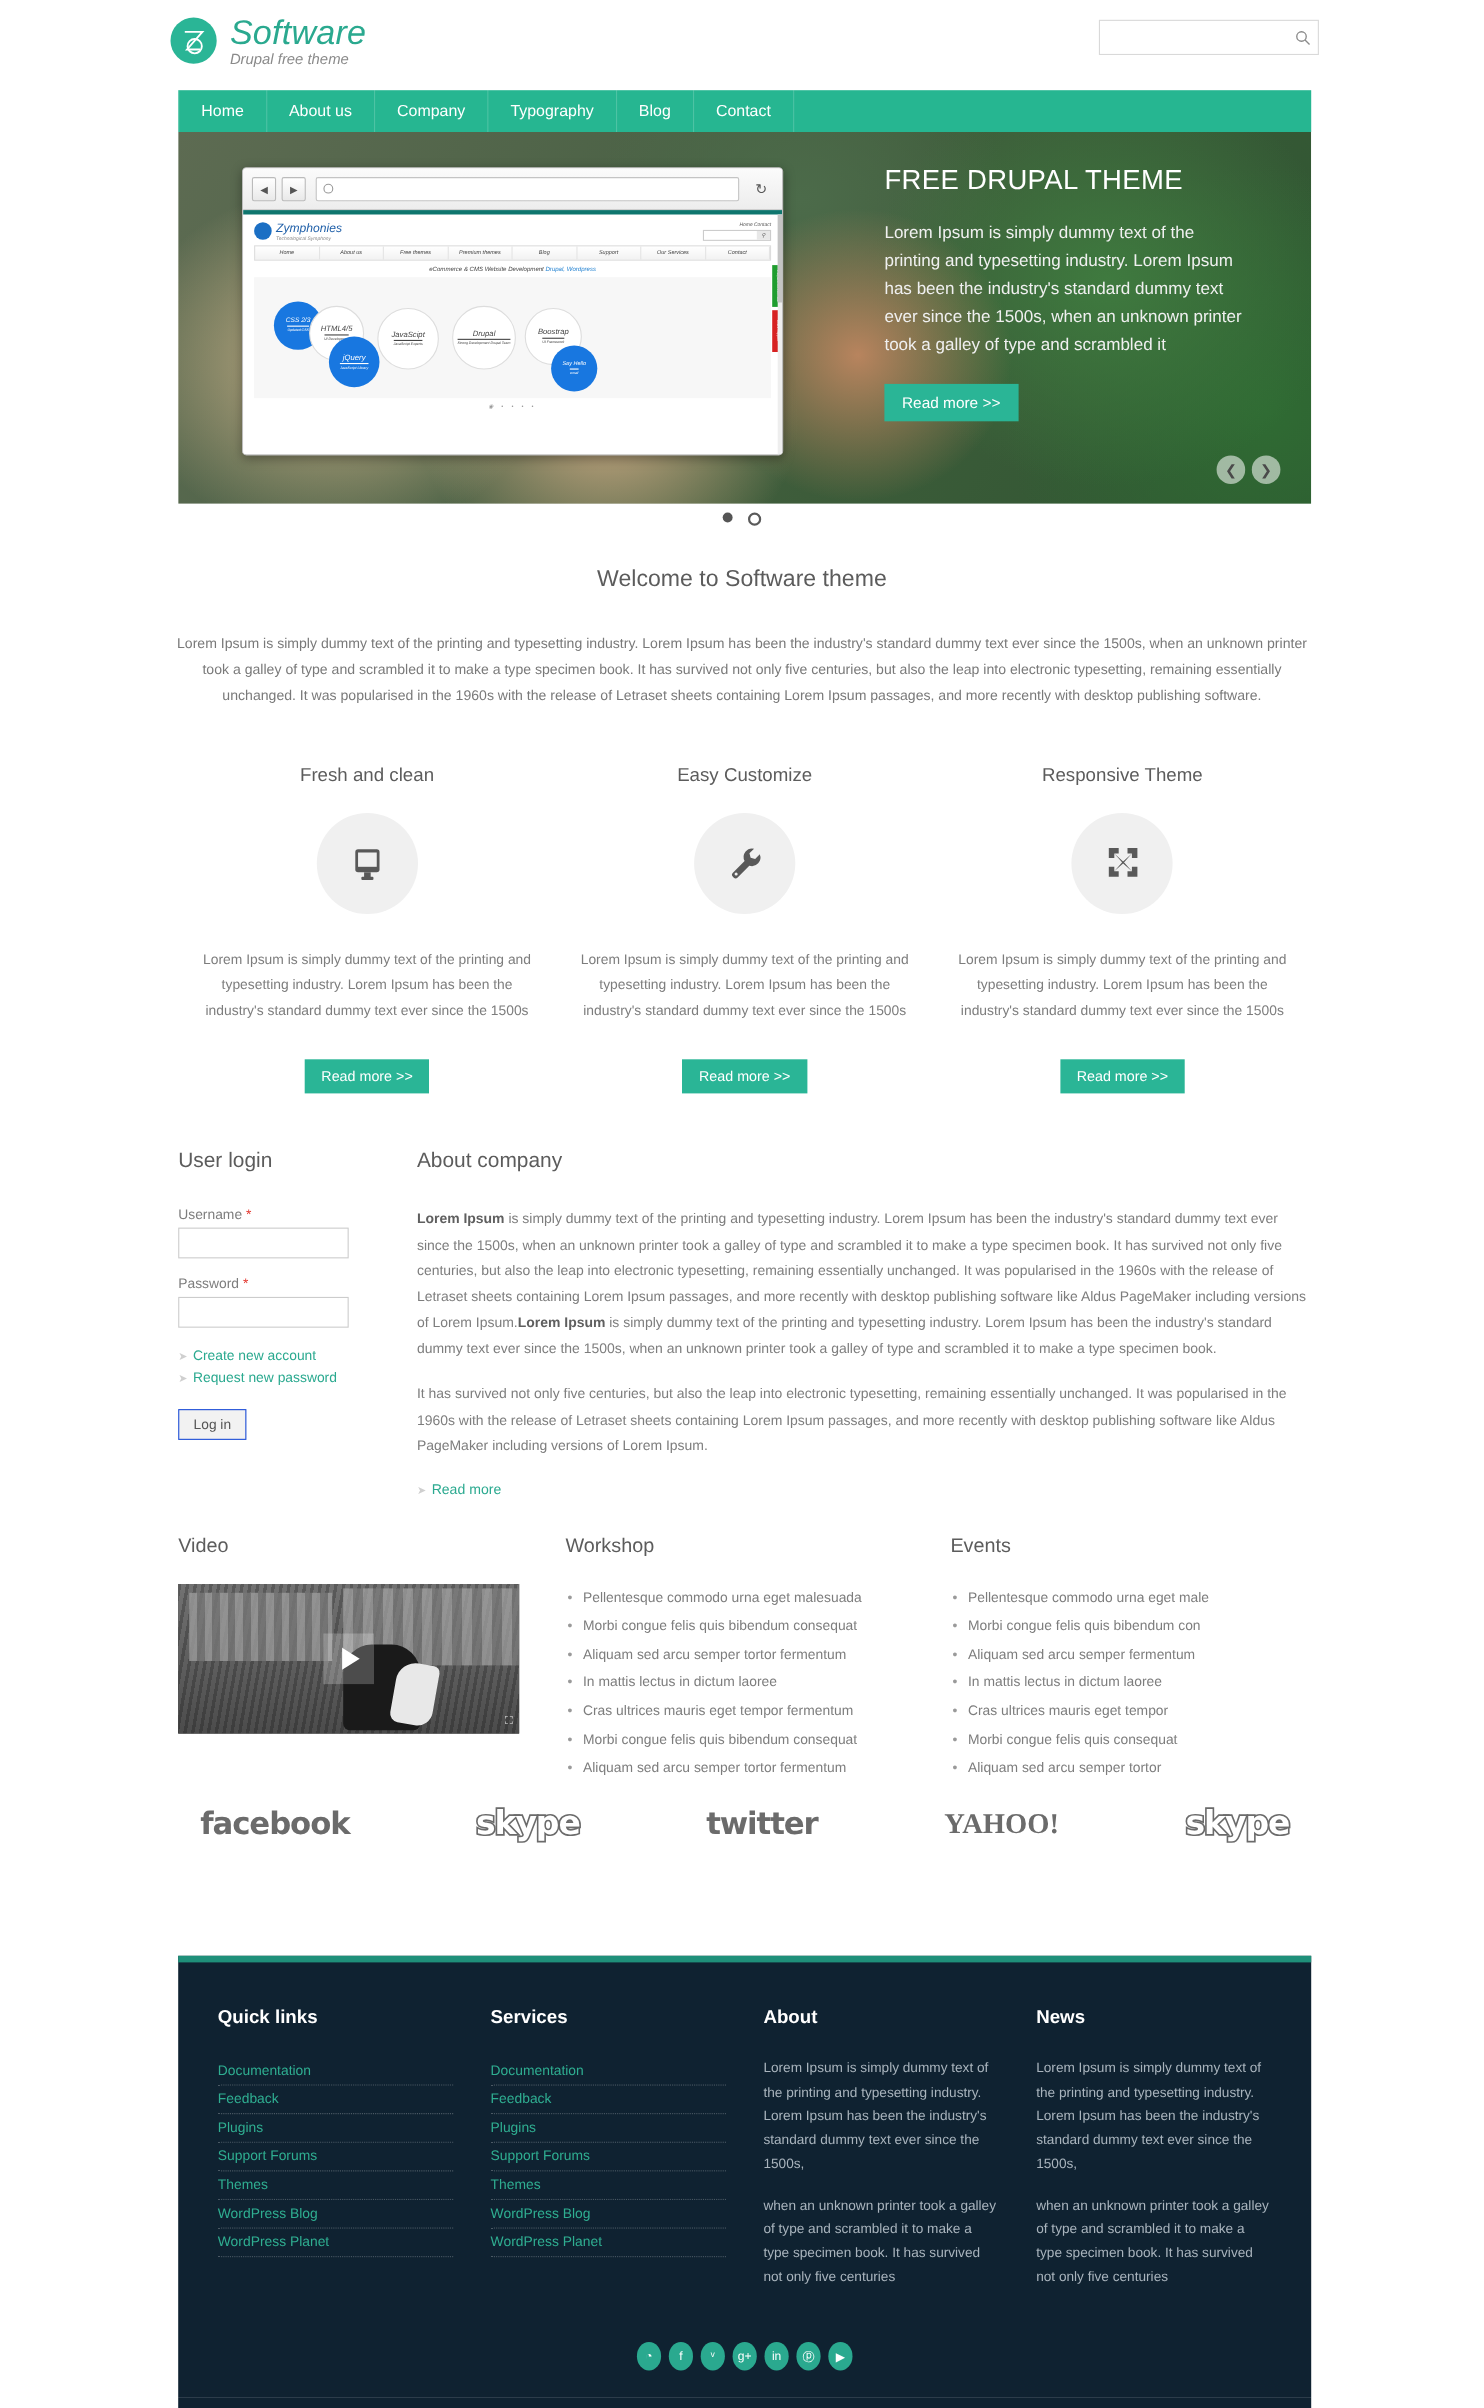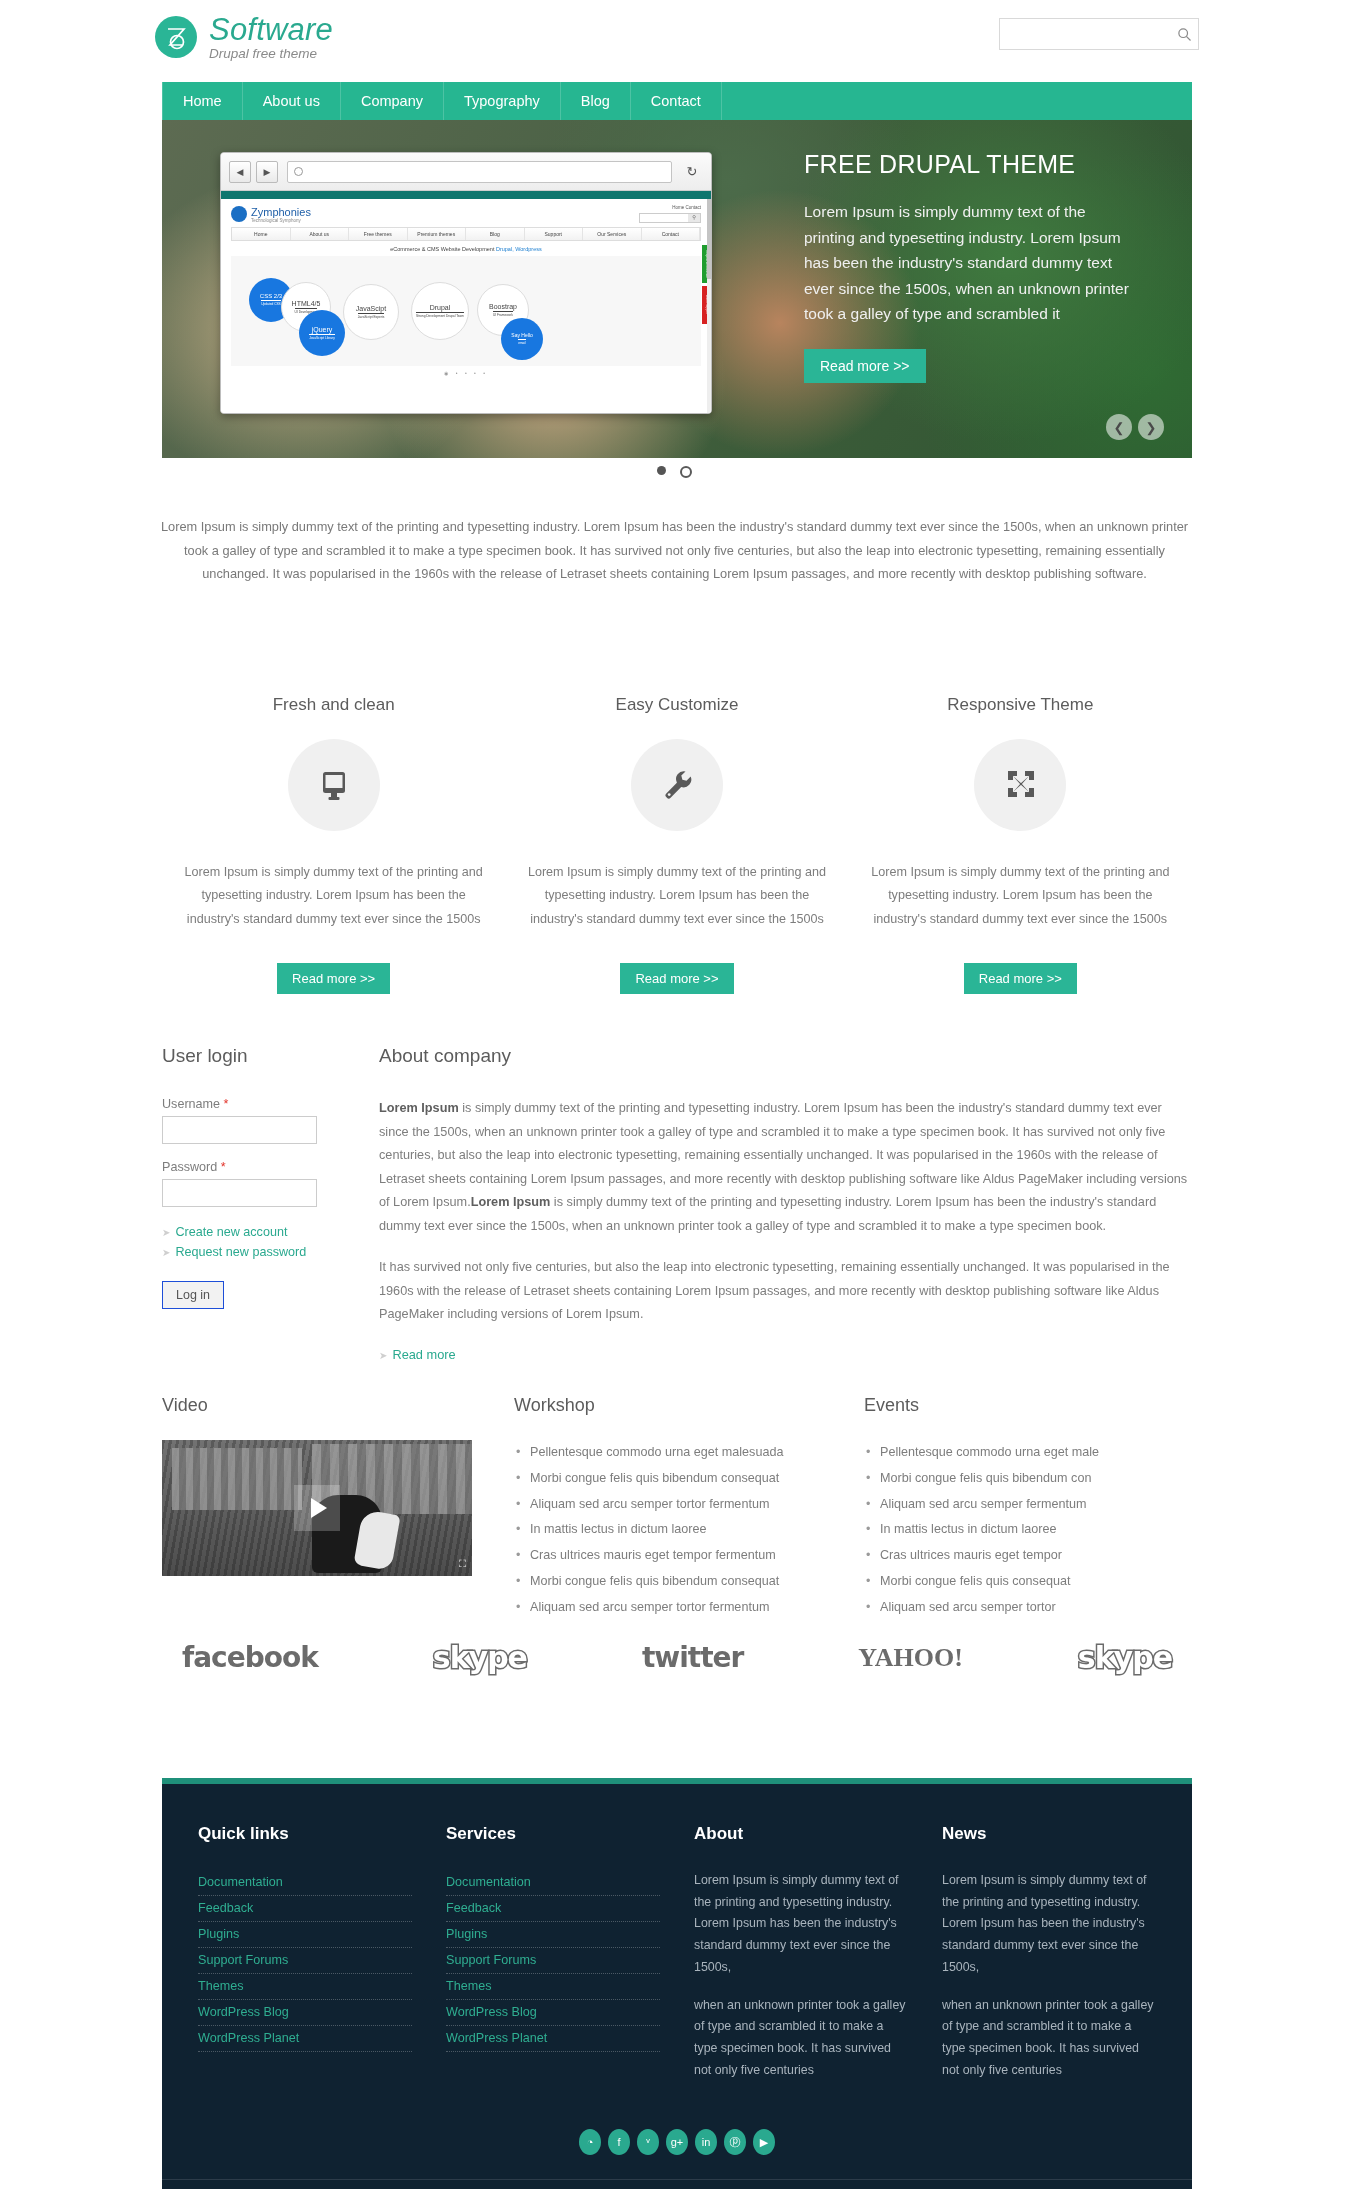--- a/index.html
+++ b/index.html
@@ -80,21 +80,21 @@
   }
   .browser-bar { height:38px; background:linear-gradient(#fbfbfb,#ededed);
                  border-bottom:1px solid #cfcfcf; display:flex; align-items:center; padding:0 8px; gap:5px; }
   .bbtn { width:22px; height:22px; border:1px solid #bbb; background:linear-gradient(#fff,#e9e9e9);
           border-radius:2px; display:flex; align-items:center; justify-content:center; font-size:9px; color:#555; }
   .burl { flex:1; height:22px; margin:0 4px; border:1px solid #c4c4c4; background:#fff; border-radius:2px;
           display:flex; align-items:center; padding:0 6px; }
   .burl .dot { width:9px; height:9px; border:1.4px solid #999; border-radius:50%; }
   .breload { width:22px; height:22px; display:flex; align-items:center; justify-content:center; color:#555; font-size:13px; }
 
-  .browser-page { position:relative; height:224px; background:#fff; border-top:8px solid #0f766e; overflow:hidden; }
+  .browser-page { position:relative; height:224px; background:#fff; border-top:4px solid #0f766e; overflow:hidden;font-style:italic; }
   .bp-head { display:flex; justify-content:space-between; padding:6px 10px 0 10px; }
   .bp-logo { display:flex; align-items:center; gap:4px; }
   .bp-logo-c { width:16px; height:16px; border-radius:50%; background:#1b6fc4; }
   .bp-logo-t { font-size:11px; color:#1f5fa8; font-family:"Liberation Sans",sans-serif; }
   .bp-logo-s { font-size:4.5px; color:#888; }
   .bp-top-links { font-size:4.5px; color:#555; text-align:right; }
   .bp-search { margin-top:3px; width:62px; height:10px; border:1px solid #ccc; display:flex; justify-content:flex-end; }
   .bp-search span { width:12px; background:#e8e8e8; font-size:5px; text-align:center; color:#555; }
   .bp-nav { margin:4px 10px 0 10px; height:14px; border:1px solid #ddd; background:linear-gradient(#fff,#f2f2f2);
             display:flex; }
@@ -352,20 +352,21 @@
       <div>❮</div>
       <div>❯</div>
     </div>
   </div>
   <div class="slider-dots">
     <i class="active"></i>
     <i class="idle"></i>
   </div>
 
   <div class="welcome">
+    <h2>Welcome to Software theme</h2>
     <p>Lorem Ipsum is simply dummy text of the printing and typesetting industry. Lorem Ipsum has been the industry's standard dummy text ever since the 1500s, when an unknown printer took a galley of type and scrambled it to make a type specimen book. It has survived not only five centuries, but also the leap into electronic typesetting, remaining essentially unchanged. It was popularised in the 1960s with the release of Letraset sheets containing Lorem Ipsum passages, and more recently with desktop publishing software.</p>
   </div>
 
   <div class="features">
     <div class="feature">
       <h3>Fresh and clean</h3>
       <div class="fcircle">
         <svg width="44" height="44" viewBox="0 0 44 44">
           <rect x="11" y="9" width="22" height="21" rx="2.5" fill="#595959"></rect>
           <rect x="13.5" y="12" width="17" height="13" fill="#f0f0f0"></rect>

